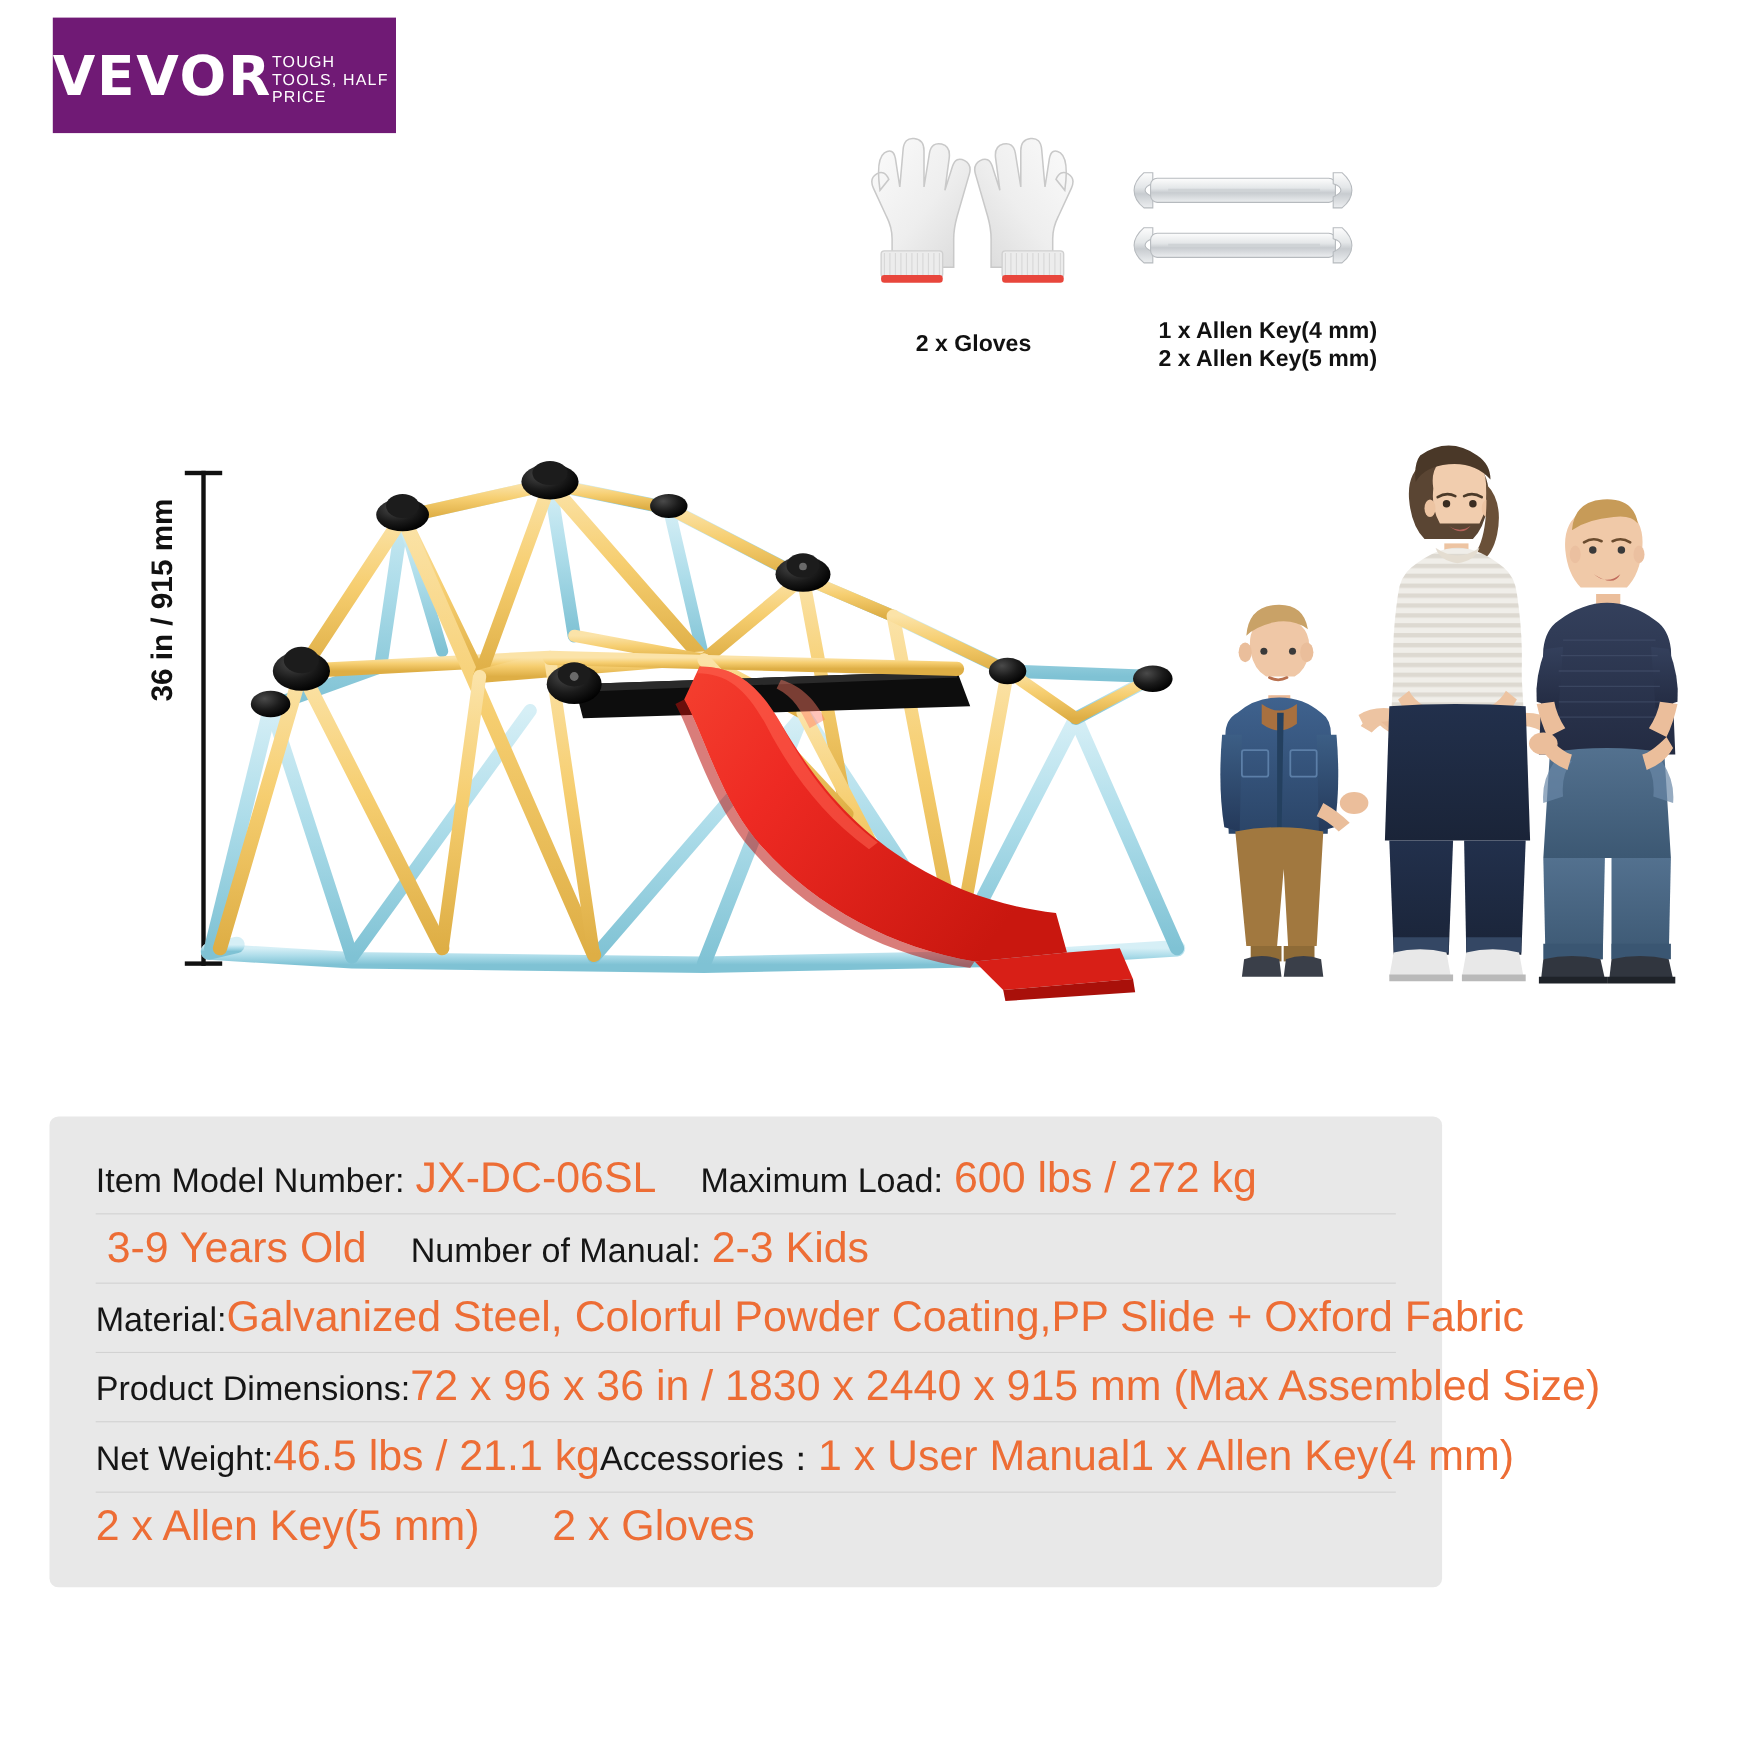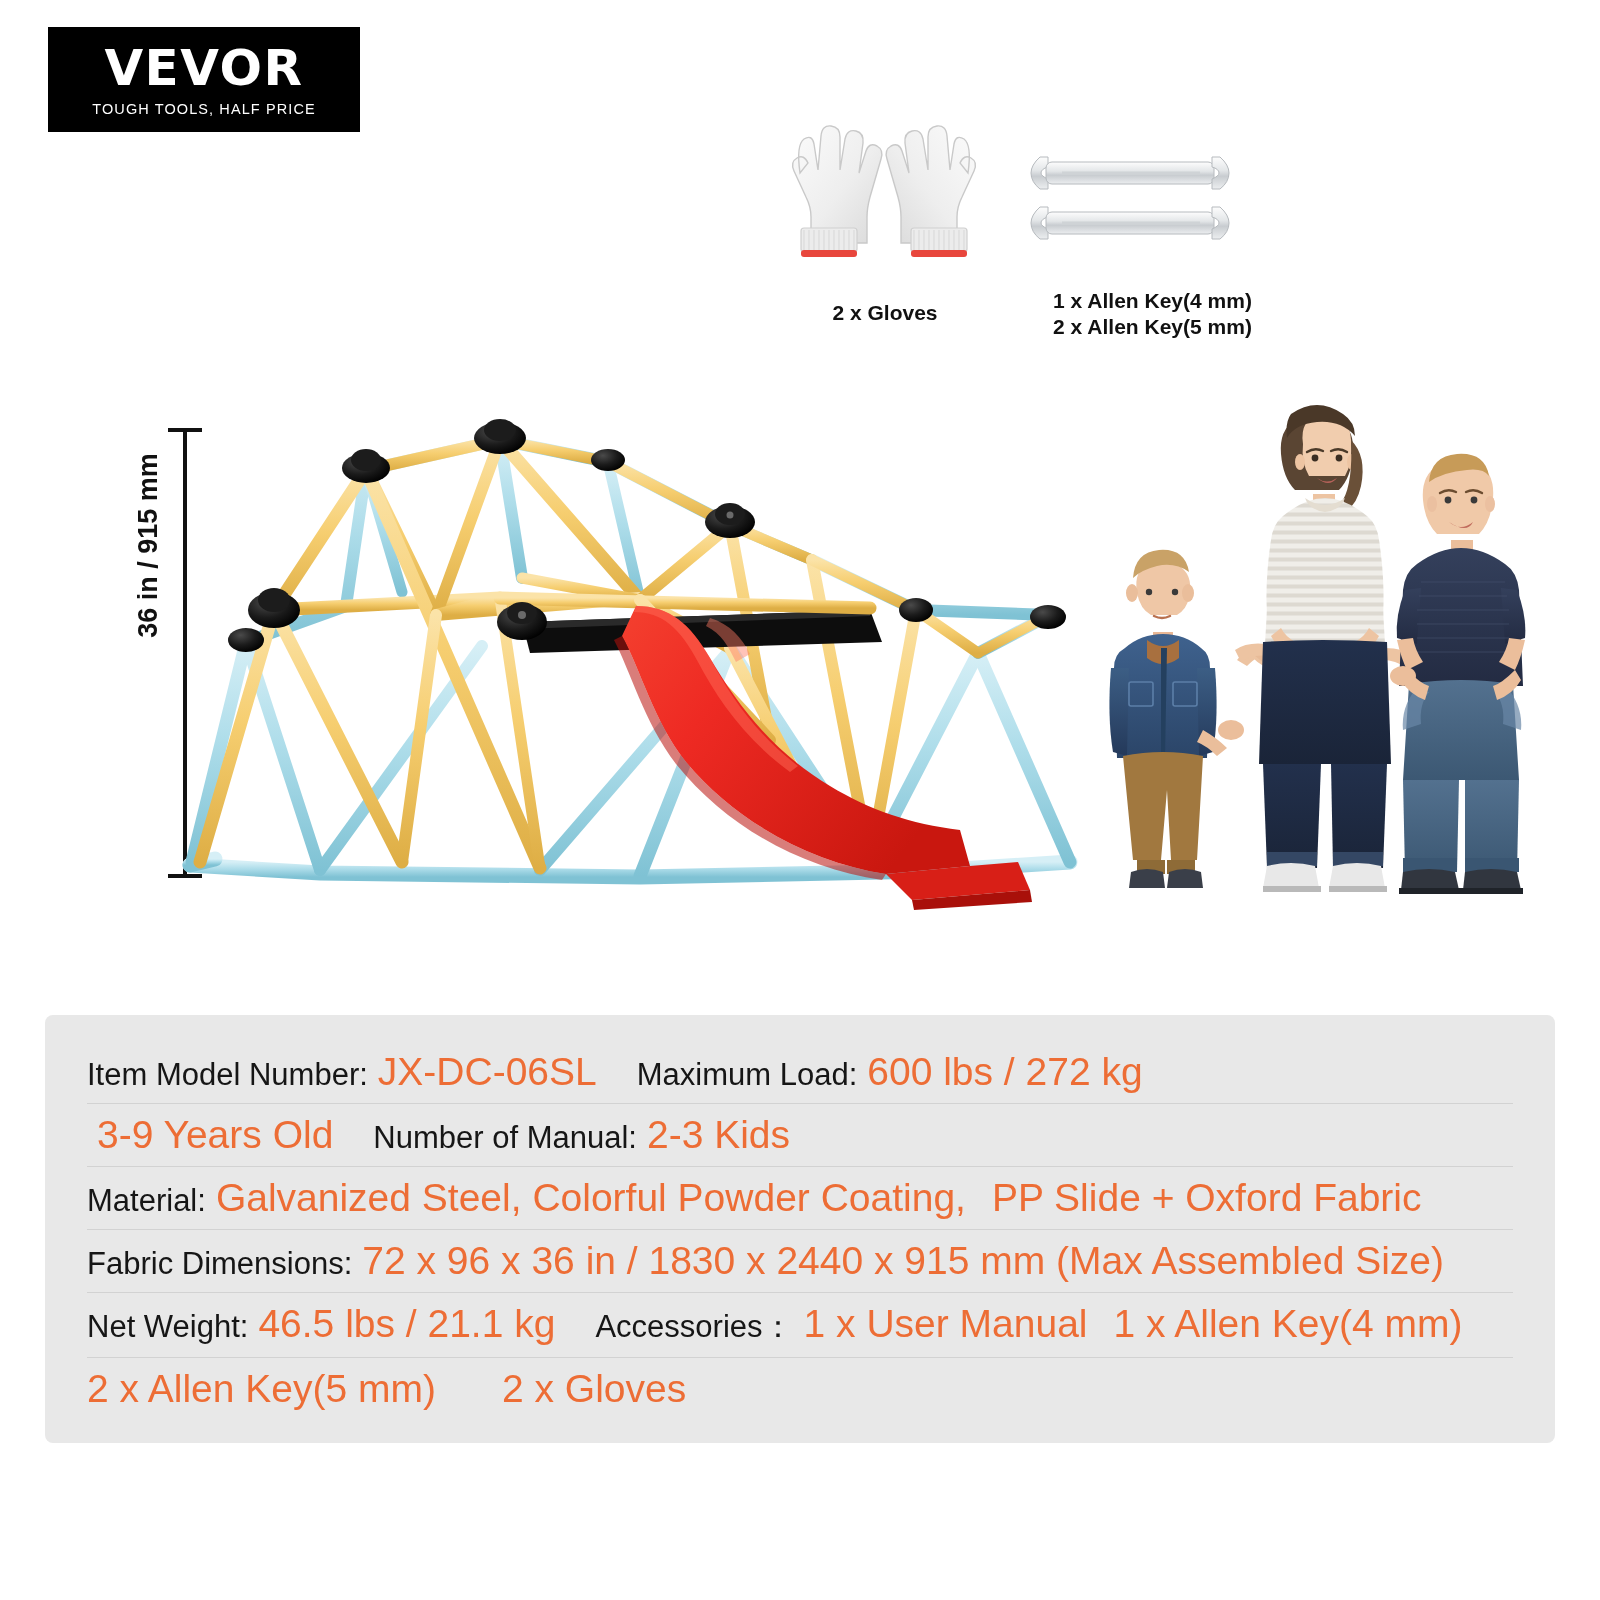--- a/index.html
+++ b/index.html
@@ -6,24 +6,24 @@
   html, body {
     width: 1600px; height: 1600px;
     background: #ffffff;
     font-family: "Liberation Sans", sans-serif;
     overflow: hidden;
   }
   #page { position: relative; width: 1600px; height: 1600px; background:#fff; }
 
   
   #logo {
-    position: absolute; left: 48px; top: 27px;
+    position: absolute; left: 48px; top: 16px;
     width: 312px; height: 105px;
-    background: #000000;
-    display: flex; flex-direction: column;
+    background: #701a75;
+    display: flex; 
     align-items: center; justify-content: center;
   }
   #logo .wordmark {
     color:#fff; font-weight: 800; font-size: 50px;
     letter-spacing: 1.5px; line-height: 1;
     font-family: "DejaVu Sans", sans-serif;
   }
   #logo .tagline {
     color:#fff; font-weight: 400; font-size: 14.5px;
     letter-spacing: 1.1px; margin-top: 8px;
@@ -71,21 +71,21 @@
     text-align:center; font-size: 27px; font-weight: 700; color:#111;
     font-family: "Liberation Sans", sans-serif;
   }
 
   #dome-svg { position:absolute; left: 60px; top: 20px; }
   #kids-svg { position:absolute; left: 975px; top: 10px; }
 
   
   #spec {
     position:absolute; left: 45px; top: 1015px;
-    width: 1510px; height: 428px;
+    width: 1266px; height: 428px;
     background: #E8E8E8; border-radius: 8px;
     padding: 26px 42px 0 42px;
   }
   .spec-row {
     border-bottom: 1.5px solid #D2D2D2;
     padding: 9px 0 9px 0;
     display: flex; align-items: baseline; flex-wrap: nowrap;
     white-space: nowrap;
   }
   .spec-row:last-child { border-bottom: none; }
@@ -490,21 +490,21 @@
 
     <div class="spec-row">
       <span class="lab">Material:</span>
       <span class="gap-sm"></span>
       <span class="val">Galvanized Steel, Colorful Powder Coating,</span>
       <span class="gap-md"></span>
       <span class="val">PP Slide + Oxford Fabric</span>
     </div>
 
     <div class="spec-row">
-      <span class="lab">Fabric Dimensions:</span>
+      <span class="lab">Product Dimensions:</span>
       <span class="gap-sm"></span>
       <span class="val">72 x 96 x 36 in / 1830 x 2440 x 915 mm (Max Assembled Size)</span>
     </div>
 
     <div class="spec-row">
       <span class="lab">Net Weight:</span>
       <span class="gap-sm"></span>
       <span class="val">46.5 lbs / 21.1 kg</span>
       <span class="gap-lg"></span>
       <span class="lab">Accessories：</span>

